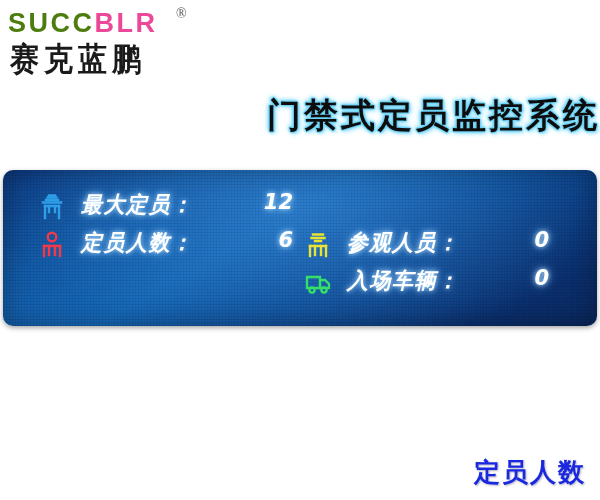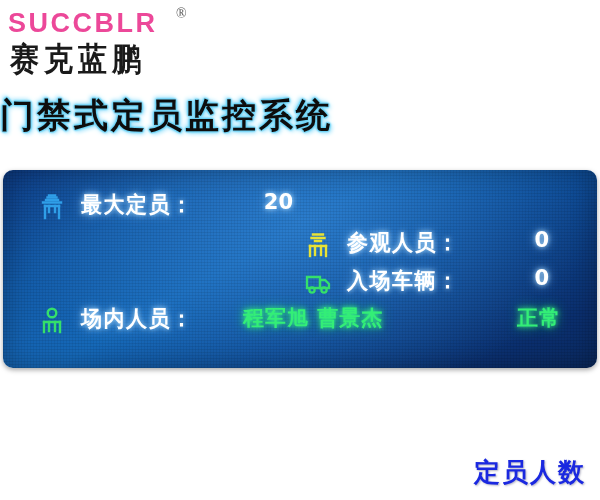--- a/index.html
+++ b/index.html
@@ -27,21 +27,21 @@
     font-family: "Liberation Sans", sans-serif;
     font-weight: bold;
     font-size: 27px;
     letter-spacing: 2.5px;
     line-height: 1;
     white-space: nowrap;
     position: absolute;
     left: 0;
     top: 6px;
   }
-  .brand-red { color: #ec4899; }
+  .brand-red { color: #4d7c0f; }
   .brand-blue { color: #ec4899; }
   #brand-reg {
     position: absolute;
     left: 168px;
     top: 2px;
     font-size: 14px;
     color: #555;
     font-family: "Liberation Serif", serif;
   }
   #brand-cn {
@@ -57,21 +57,21 @@
     transform: scaleY(1.12);
     transform-origin: left top;
   }
 
   
   #main-title {
     position: absolute;
     left: 0;
     top: 93px;
     width: 600px;
-    text-align: left;
+    text-align: right;
     font-family: "DejaVu Sans", sans-serif;
     font-size: 34px;
     font-weight: bold;
     letter-spacing: 3px;
     color: #0d0d0d;
     text-shadow:
       0 0 1px #7fd8f7,
       1px 0 2px #63d0f5,
       -1px 0 2px #63d0f5,
       0 1px 2px #63d0f5,
@@ -81,27 +81,28 @@
       0 0 7px #b4e9fc;
     white-space: nowrap;
   }
 
   
   #led-panel {
     position: absolute;
     left: 3px;
     top: 170px;
     width: 594px;
-    height: 198px;
+    height: 156px;
     border-radius: 10px;
     background:
       radial-gradient(ellipse 70% 130% at 50% 25%, rgba(60,140,220,0.55) 0%, rgba(20,70,150,0.0) 70%),
       linear-gradient(150deg, #0d3b83 0%, #135ba8 22%, #1669b9 42%, #0f4e99 62%, #0b2f6e 88%, #0a2a60 100%);
     box-shadow: 0 2px 5px rgba(0,0,0,0.35), inset 0 0 26px rgba(0,0,0,0.30);
     overflow: hidden;
+    font-style: italic;
   }
   #led-panel::after {
     content: "";
     position: absolute;
     inset: 0;
     pointer-events: none;
     background:
       repeating-linear-gradient(0deg, rgba(0,0,0,0.14) 0 1px, rgba(255,255,255,0.0) 1px 3px),
       repeating-linear-gradient(90deg, rgba(0,0,0,0.10) 0 1px, rgba(255,255,255,0.0) 1px 3px);
     opacity: 0.55;
@@ -238,25 +239,41 @@
               <path d="M4 10.5 h18"></path>
               <path d="M6 14 v12"></path>
                 <path d="M20 14 v12"></path>
               <path d="M6 14 h14"></path>
               <path d="M10 14 v6"></path>
                 <path d="M16 14 v6"></path>
             </g>
           </svg>
         </span>
         <span class="led-label">最大定员：</span>
-        <span class="led-value">20</span>
+        <span class="led-value">12</span>
       </div>
     </div>
 
     <div class="led-row r1">
+      <div class="cell left">
+        <span class="icon-box">
+          <svg width="26" height="30" viewBox="0 0 26 30">
+            <g fill="none" stroke="#f2394a" stroke-width="2.4" stroke-linecap="square">
+              <circle cx="13" cy="7" r="4.3"></circle>
+              <path d="M5 16 h16"></path>
+              <path d="M5 16 v10"></path>
+                <path d="M21 16 v10"></path>
+              <path d="M10 16 v9"></path>
+                <path d="M16 16 v9"></path>
+            </g>
+          </svg>
+        </span>
+        <span class="led-label">定员人数：</span>
+        <span class="led-value">6</span>
+      </div>
       <div class="cell right">
         <span class="icon-box">
           <svg width="26" height="30" viewBox="0 0 26 30">
             <g fill="none" stroke="#e8e335" stroke-width="2.4" stroke-linecap="square">
               <path d="M8 4.5 h10"></path>
               <path d="M6.5 8 h13"></path>
               <path d="M10 11 h6"></path>
               <path d="M5 16 h16"></path>
               <path d="M5 16 v10"></path>
                 <path d="M21 16 v10"></path>
@@ -280,36 +297,17 @@
               <circle cx="7" cy="22" r="2.6"></circle>
               <circle cx="19" cy="22" r="2.6"></circle>
             </g>
           </svg>
         </span>
         <span class="led-label">入场车辆：</span>
         <span class="led-value">0</span>
       </div>
     </div>
 
-    <div class="led-row r3">
-      <div class="cell full">
-        <span class="icon-box">
-          <svg width="26" height="30" viewBox="0 0 26 30">
-            <g fill="none" stroke="#35e06a" stroke-width="2.4" stroke-linecap="square">
-              <circle cx="13" cy="7" r="4.3"></circle>
-              <path d="M5 16 h16"></path>
-              <path d="M5 16 v10"></path>
-                <path d="M21 16 v10"></path>
-              <path d="M10 16 v9"></path>
-                <path d="M16 16 v9"></path>
-            </g>
-          </svg>
-        </span>
-        <span class="led-label">场内人员：</span>
-        <span class="led-names">程军旭  曹景杰</span>
-        <span class="led-status">正常</span>
-      </div>
-    </div>
 
   </div>
 </div>
 
 <div id="footer-mark">定员人数</div>
 
 </body></html>

